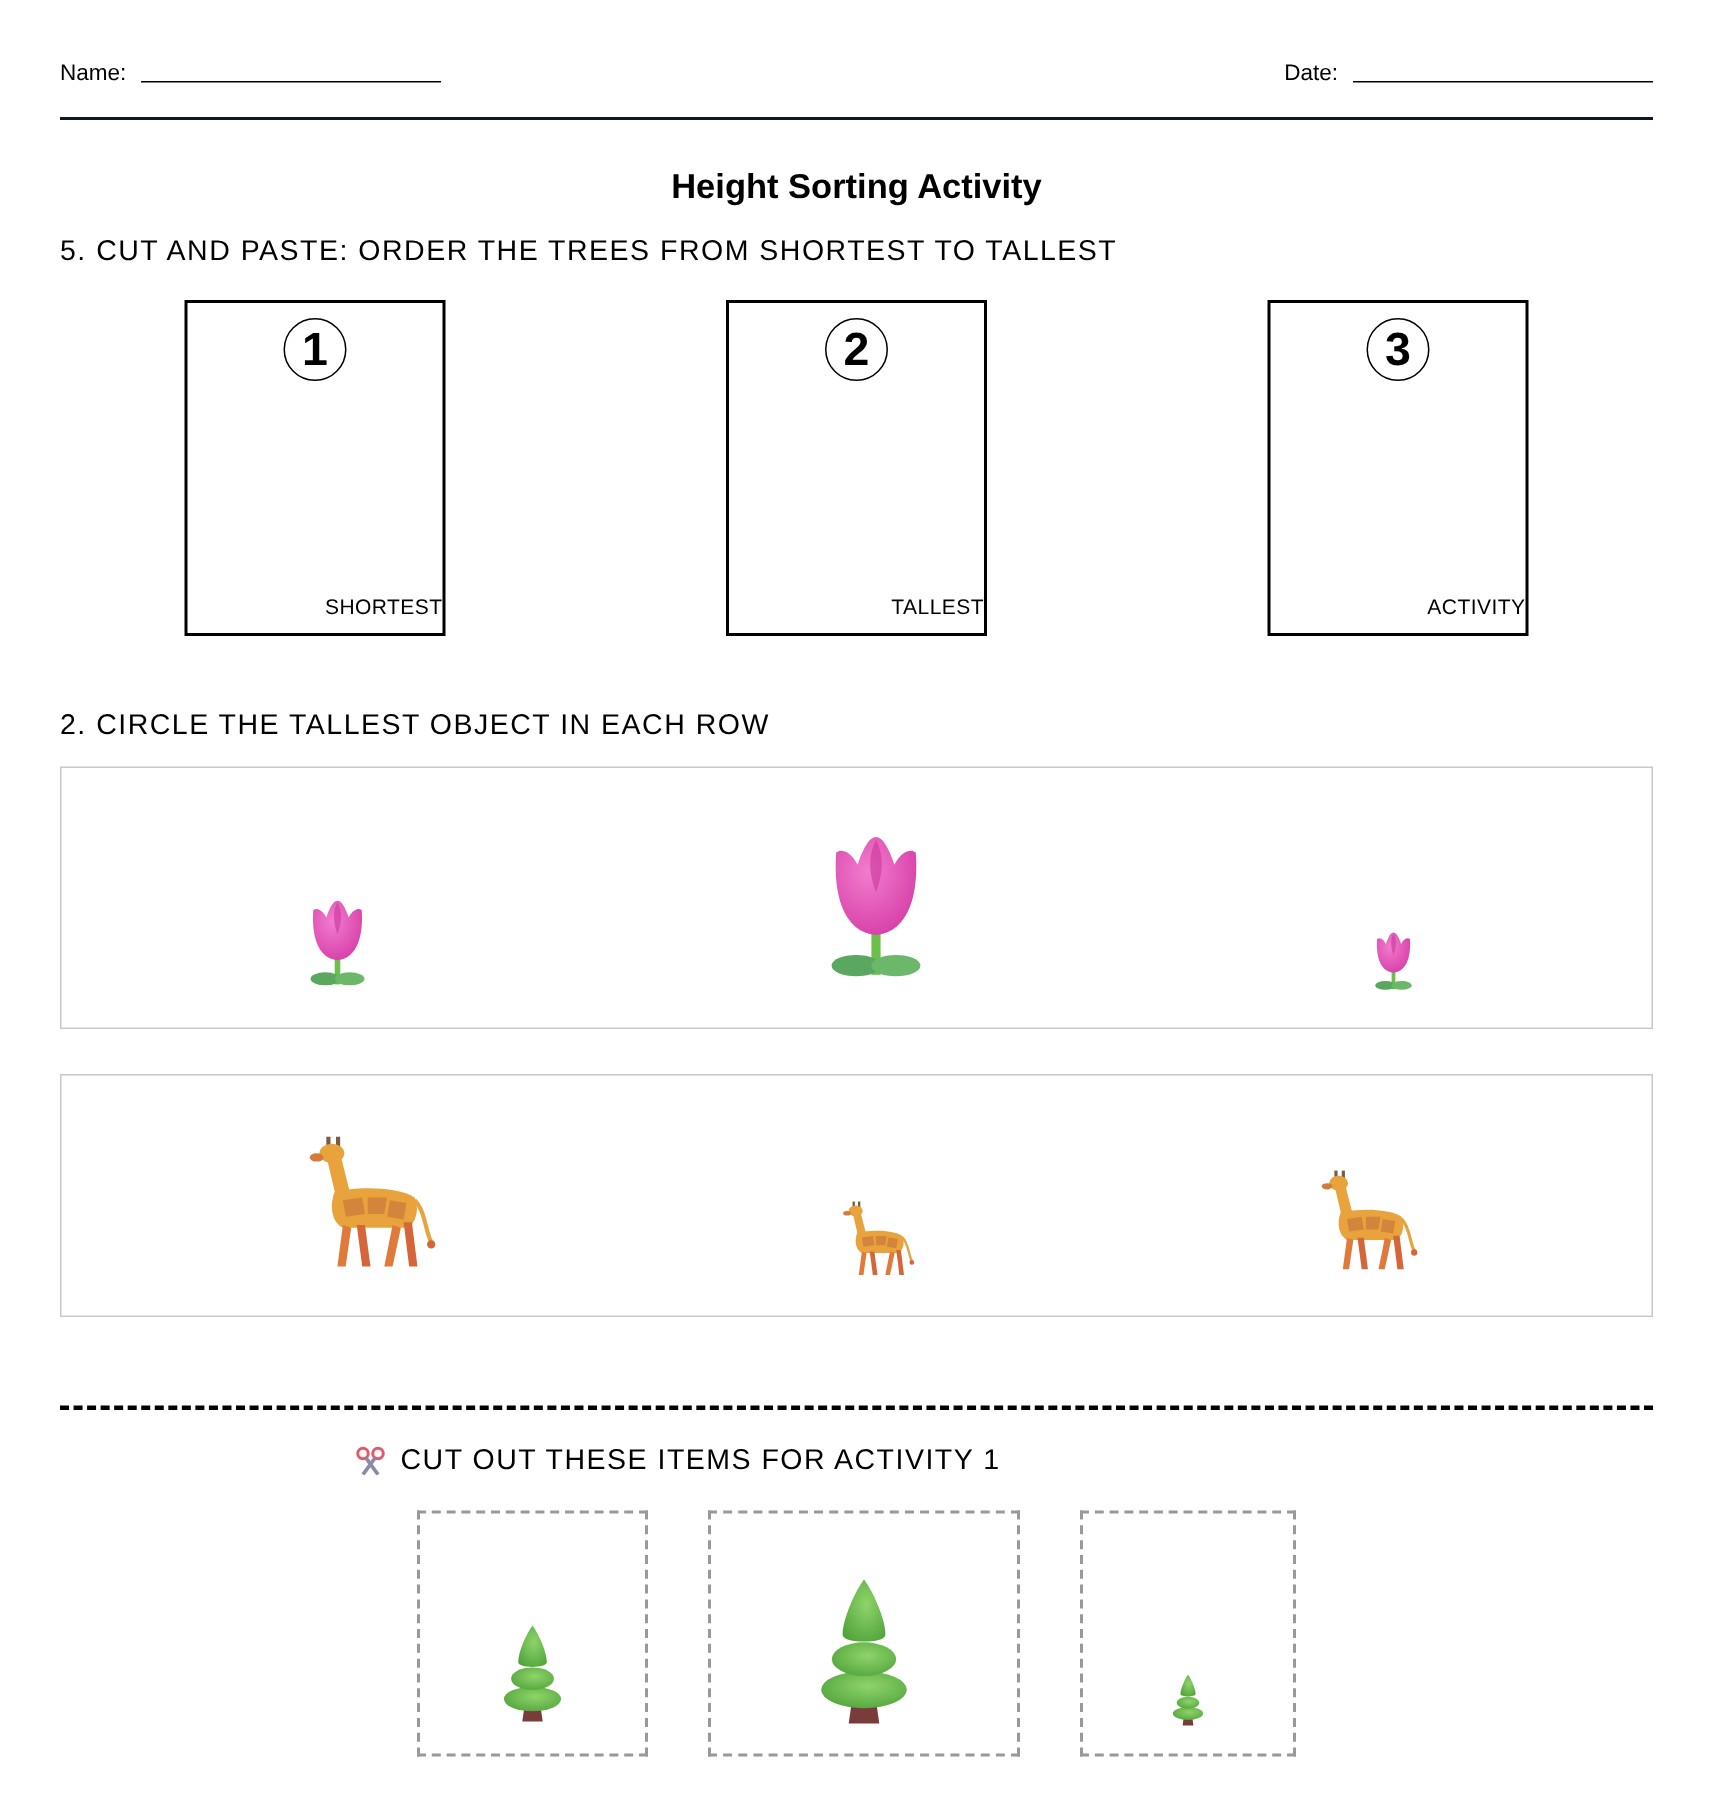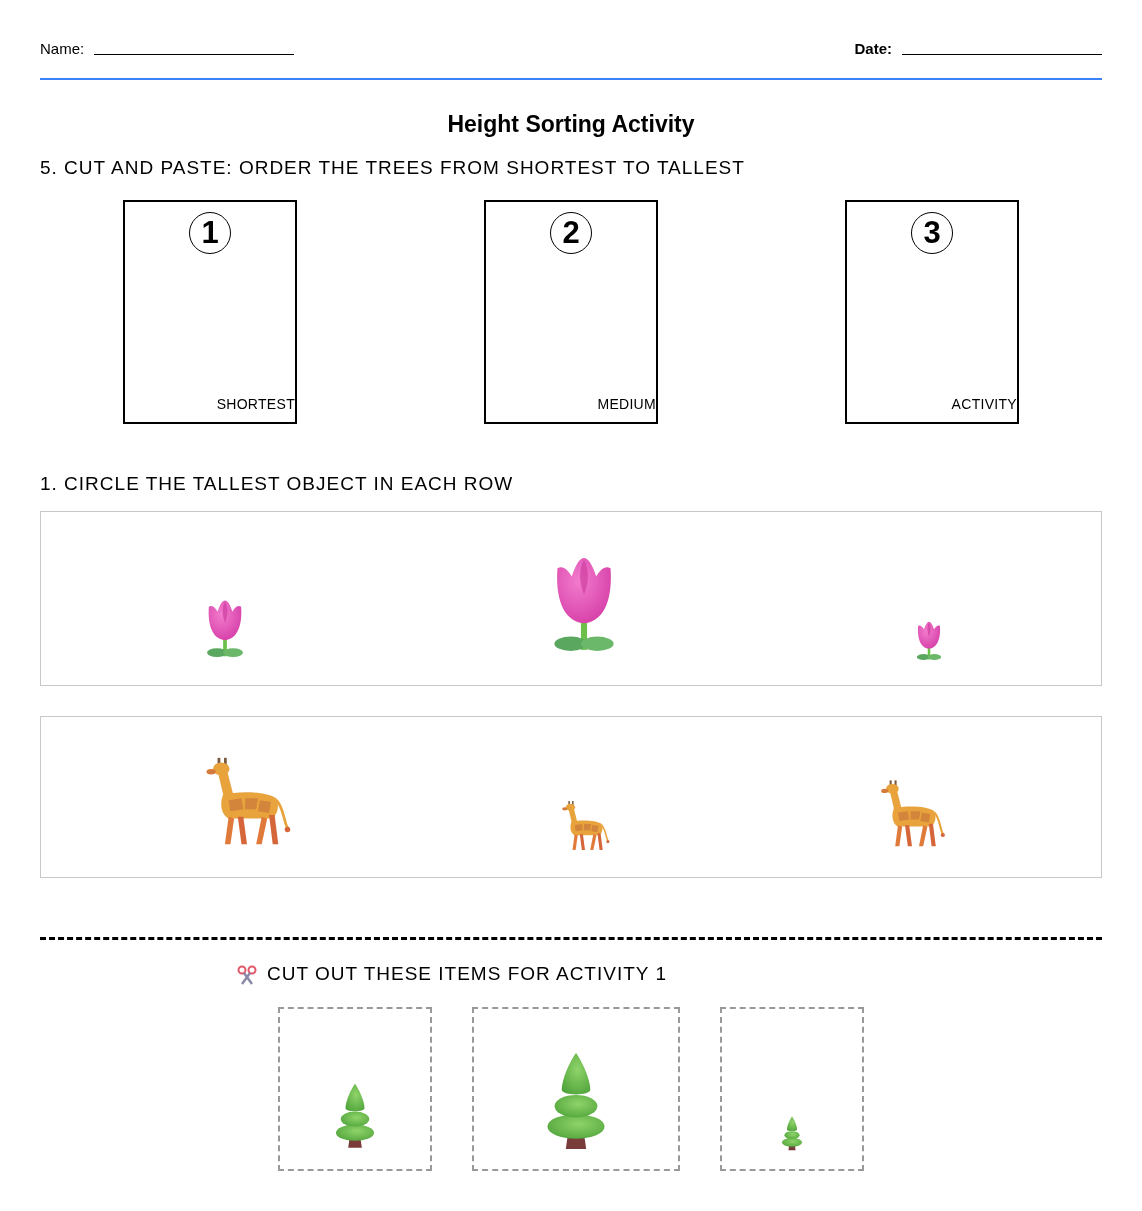--- a/index.html
+++ b/index.html
@@ -1,24 +1,24 @@
 <!DOCTYPE html>
 <html><head>
   <meta charset="utf-8">
   <style>
     * { box-sizing: border-box; margin: 0; padding: 0; }
     html, body { width: 1142px; height: 1211px; background: #ffffff; overflow: hidden; }
     body { font-family: "Liberation Sans", sans-serif; color: #000; position: relative; }
 
-    .header { position: absolute; left: 40px; top: 38px; width: 1062px; height: 42px; border-bottom: 2px solid #3b82f6; }
+    .header { position: absolute; left: 40px; top: 38px; width: 1062px; height: 42px; border-bottom: 2px solid #0f172a; }
     .field { position: absolute; top: 2px; font-size: 15px; display: flex; align-items: flex-end; }
     .field .line { display: inline-block; height: 1px; border-bottom: 1px solid #000; margin-left: 10px; margin-bottom: 2px; }
     .field.name { left: 0; }
     .field.name .line { width: 200px; }
-    .field.date { right: 0; font-weight: bold; }
+    .field.date { right: 0; }
     .field.date .line { width: 200px; }
 
     .title { position: absolute; top: 111px; left: 0; width: 1142px; text-align: center; font-size: 23px; font-weight: bold; }
 
     .section-heading { position: absolute; left: 40px; font-size: 19px; letter-spacing: 1px; }
     .s1 { top: 157px; }
     .s2 { top: 473px; }
 
     .slot { position: absolute; top: 200px; width: 174px; height: 224px; border: 2px solid #000; }
     .slot .num { position: absolute; left: 50%; top: 10px; transform: translateX(-50%); width: 42px; height: 42px; border: 1.5px solid #000; border-radius: 50%; text-align: center; line-height: 40px; font-size: 31px; font-weight: bold; }
@@ -100,28 +100,28 @@
 <div class="title">Height Sorting Activity</div>
 
 <div class="section-heading s1">5. CUT AND PASTE: ORDER THE TREES FROM SHORTEST TO TALLEST</div>
 
 <div class="slot" style="left:123px">
   <div class="num">1</div>
   <div class="lbl">SHORTEST</div>
 </div>
 <div class="slot" style="left:484px">
   <div class="num">2</div>
-  <div class="lbl">MEDIUM</div>
+  <div class="lbl">TALLEST</div>
 </div>
 <div class="slot" style="left:845px">
   <div class="num">3</div>
   <div class="lbl">ACTIVITY</div>
 </div>
 
-<div class="section-heading s2">1. CIRCLE THE TALLEST OBJECT IN EACH ROW</div>
+<div class="section-heading s2">2. CIRCLE THE TALLEST OBJECT IN EACH ROW</div>
 
 <div class="row row1">
   <svg class="item" style="left:163px;top:86px" width="42" height="62">
       <use href="#tulip"></use>
     </svg>
   <svg class="item" style="left:509px;top:42px" width="68" height="102">
       <use href="#tulip"></use>
     </svg>
   <svg class="item" style="left:874px;top:108px" width="28" height="42">
       <use href="#tulip"></use>

